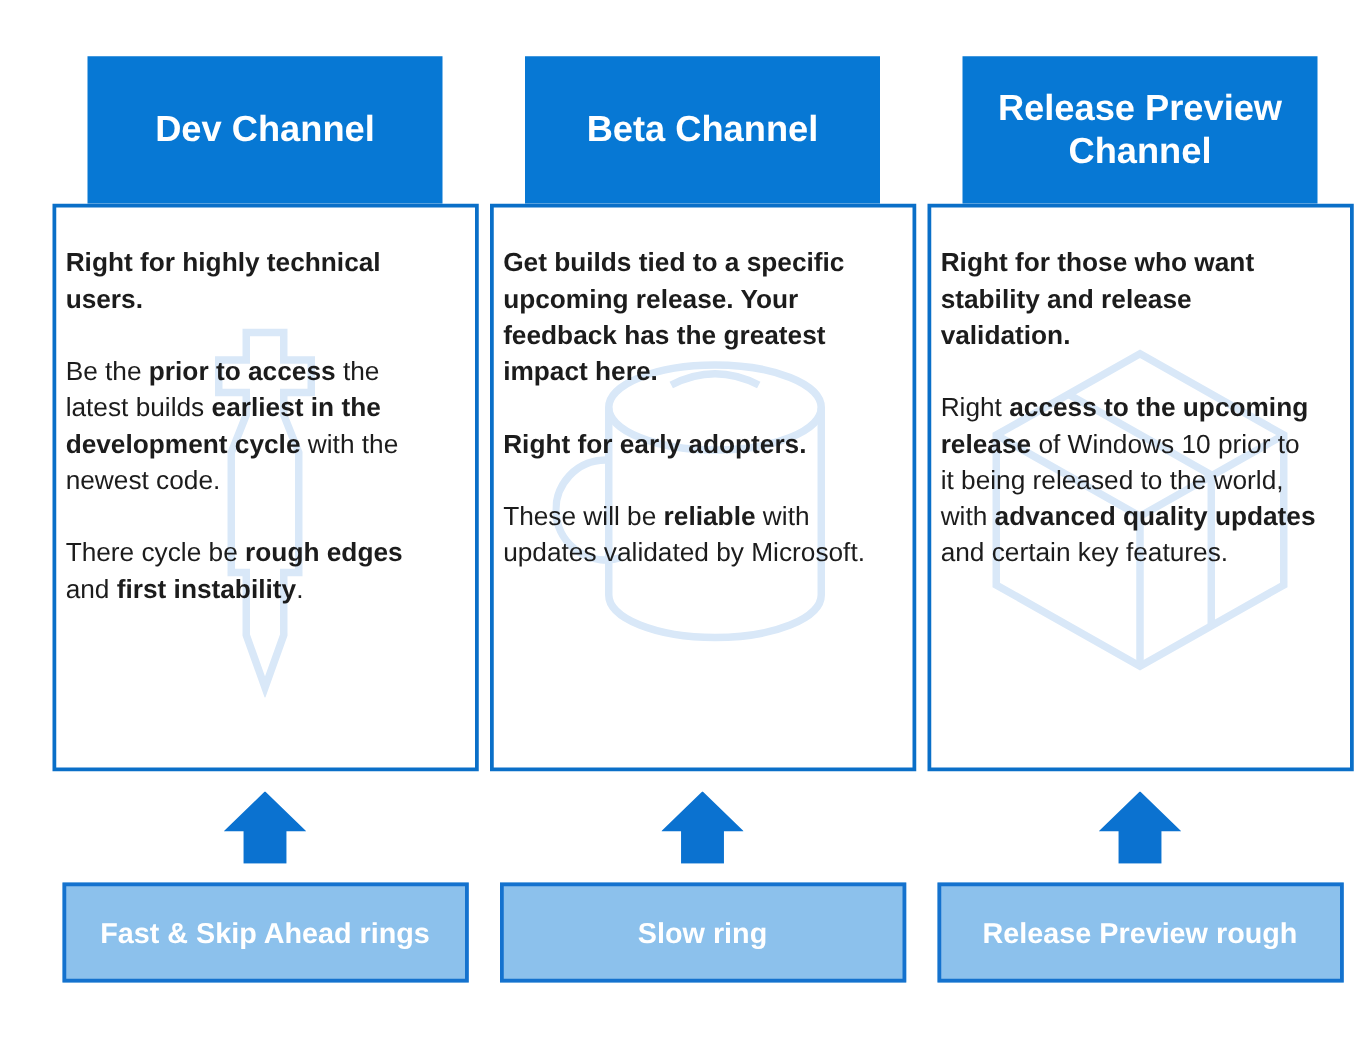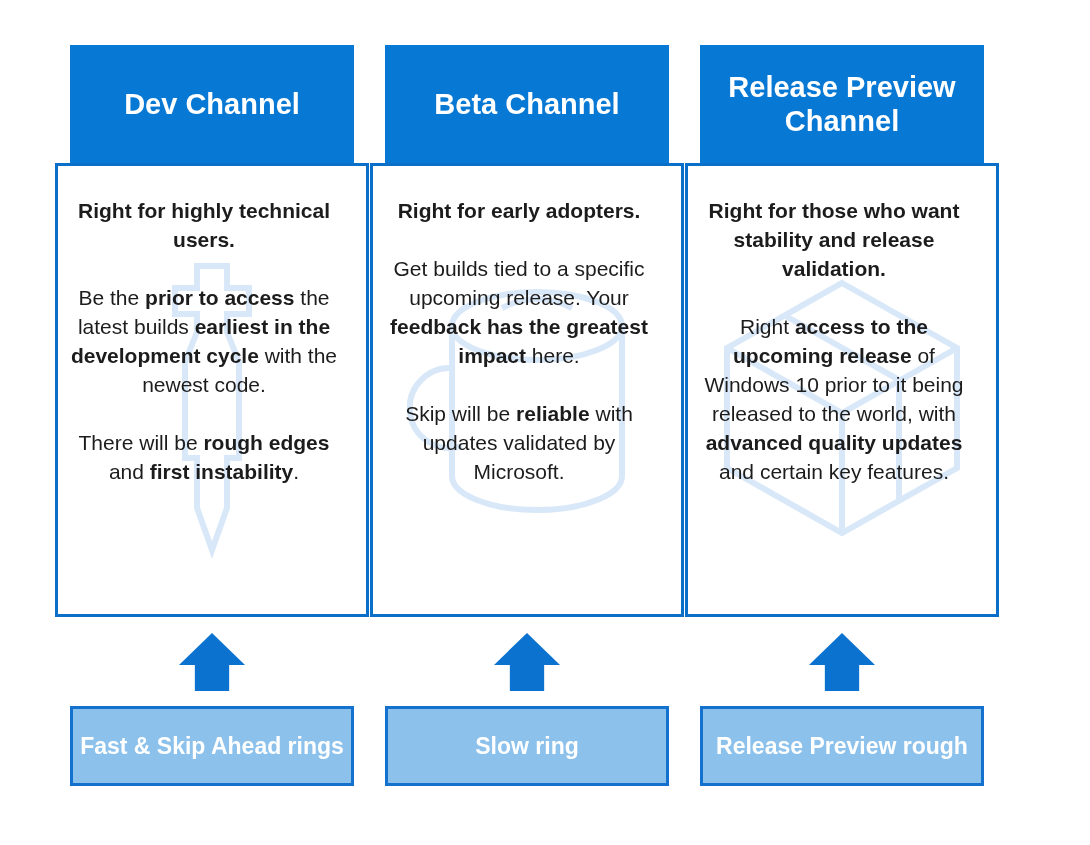--- a/index.html
+++ b/index.html
@@ -13,56 +13,55 @@
   }
   *{margin:0;padding:0;box-sizing:border-box;}
   html,body{background:#ffffff;}
   body{
     width:1090px;height:845px;
     font-family:"Liberation Sans","DejaVu Sans",sans-serif;
     position:relative;overflow:hidden;
   }
   .board{
     position:absolute;left:70px;top:45px;
-    display:flex;gap:31px;
+    display:flex;gap:66px;
   }
   .column{width:284px;display:flex;flex-direction:column;align-items:center;}
   .col-header{
     width:284px;height:118px;
     background:var(--header_blue);
     color:#ffffff;font-weight:700;font-size:29px;line-height:1.18;
     display:flex;align-items:center;justify-content:center;text-align:center;
     padding:0 14px;
   }
   .col-body{
-    width:314px;height:454px;
+    width:341px;height:454px;
     border:3px solid var(--border_blue);
     background:#ffffff;
     position:relative;
     padding:30px 24px 0 8px;
-    text-align:center;
     color:var(--text_color);
     font-size:21px;line-height:29px;
   }
   .col-body p{margin:0 0 29px 0;position:relative;z-index:2;}
   .col-body b{font-weight:700;}
   .lead p:first-child{font-weight:700;}
   .watermark{
     position:absolute;left:50%;top:54%;
     transform:translate(-50%,-50%);
     z-index:1;pointer-events:none;
   }
   .arrow{
     width:66px;height:58px;
     margin-top:16px;
     background:var(--arrow_blue);
     clip-path:polygon(50% 0,100% 55%,76% 55%,76% 100%,24% 100%,24% 55%,0 55%);
   }
   .ring-box{
-    width:284px;height:80px;
+    width:325px;height:80px;
     margin-top:15px;
     background:var(--ring_fill);
     border:3px solid var(--ring_border);
     display:flex;align-items:center;justify-content:center;
     color:#ffffff;font-weight:700;font-size:23px;text-align:center;
   }
 </style>
 </head>
 <body>
 
@@ -72,44 +71,44 @@
     <div class="col-header">
       <span>Dev Channel</span>
     </div>
     <div class="col-body">
       <svg class="watermark" width="170" height="300" viewBox="0 0 170 300" fill="none">
         <path d="M70 8 h30 v22 h22 v26 h-22 v18 l12 30 v96 h-12 v50 l-15 42 l-15 -42 v-50 h-12 v-96 l12 -30 v-18 h-22 v-26 h22 z" stroke="var(--watermark)" stroke-width="6" fill="none"></path>
       </svg>
       <div class="lead">
           <p><b>Right for highly technical users.</b></p>
           <p><span>Be the </span><b>prior to access</b><span> the latest builds </span><b>earliest in the development cycle</b><span> with the newest code.</span></p>
-          <p><span>There will be </span><b>rough edges</b><span> and </span><b>first instability</b><span>.</span></p>
+          <p><span>There cycle be </span><b>rough edges</b><span> and </span><b>first instability</b><span>.</span></p>
         </div>
     </div>
     <div class="arrow"></div>
     <div class="ring-box">
       <span>Fast &amp; Skip Ahead rings</span>
     </div>
   </div>
 
   <div class="column">
     <div class="col-header">
       <span>Beta Channel</span>
     </div>
     <div class="col-body">
       <svg class="watermark" width="240" height="260" viewBox="0 0 240 260" fill="none">
         <ellipse cx="130" cy="48" rx="85" ry="34" stroke="var(--watermark)" stroke-width="6"></ellipse>
         <path d="M45 48 v150 a85 34 0 0 0 170 0 v-150" stroke="var(--watermark)" stroke-width="6"></path>
         <path d="M45 90 a40 40 0 1 0 10 78" stroke="var(--watermark)" stroke-width="6"></path>
         <path d="M95 30 q35 -18 70 0" stroke="var(--watermark)" stroke-width="6"></path>
       </svg>
       <div class="lead">
+          <p><span>Get builds tied to a specific upcoming release. Your </span><b>feedback has the greatest impact</b><span> here.</span></p>
           <p><b>Right for early adopters.</b></p>
-          <p><span>Get builds tied to a specific upcoming release. Your </span><b>feedback has the greatest impact</b><span> here.</span></p>
-          <p><span>Skip will be </span><b>reliable</b><span> with updates validated by Microsoft.</span></p>
+          <p><span>These will be </span><b>reliable</b><span> with updates validated by Microsoft.</span></p>
         </div>
     </div>
     <div class="arrow"></div>
     <div class="ring-box">
       <span>Slow ring</span>
     </div>
   </div>
 
   <div class="column">
     <div class="col-header">

